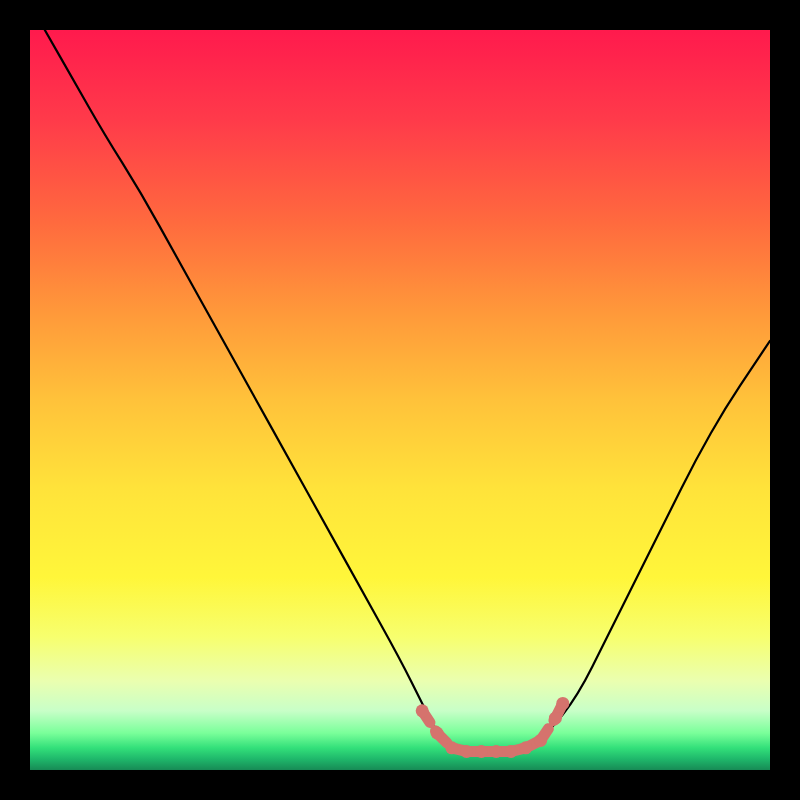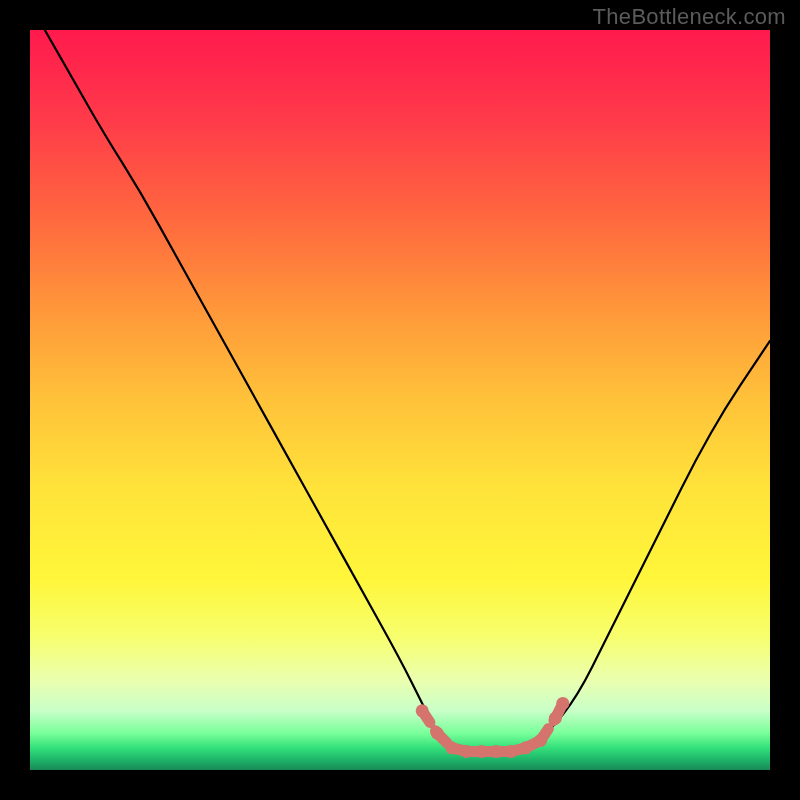--- a/index.html
+++ b/index.html
@@ -58,21 +58,20 @@
     top: 0;
     width: 740px;
     height: 740px;
     pointer-events: none;
   }
 </style>
 </head>
 <body>
 
 <div class="frame">
-  <div class="watermark">TheBottleneck.com</div>
 
   <div class="plot">
     <svg class="curve" viewBox="0 0 740 740" preserveAspectRatio="none">
       <path id="curve-path" fill="none" stroke="#000" stroke-width="2.2" stroke-linecap="round" stroke-linejoin="round" d="M 14.8 0 Q 14.8 0 29.6 25.899999999999977 Q 44.4 51.799999999999955 59.2 77.69999999999999 Q 74 103.60000000000002 92.5 133.2 Q 111 162.79999999999995 129.5 196.1 Q 148 229.40000000000003 166.5 262.70000000000005 Q 185 296 203.5 329.29999999999995 Q 222 362.59999999999997 240.5 395.9 Q 259 429.2 277.5 462.5 Q 296 495.79999999999995 314.5 529.0999999999999 Q 333 562.4 351.5 595.7 Q 370 629 381.1 651.2 Q 392.20000000000005 673.4 399.6 688.2 Q 407.00000000000006 703 414.4 710.4 Q 421.79999999999995 717.8 429.19999999999993 721.5 Q 436.59999999999997 725.2 444 725.2 Q 451.4 725.2 458.79999999999995 725.2 Q 466.2 725.2 473.6 725.2 Q 481 725.2 488.4 721.5 Q 495.8 717.8 506.9 710.4 Q 518 703 532.8 684.5 Q 547.6 666 562.4000000000001 636.4 Q 577.2 606.8 592 577.2 Q 606.8 547.6 621.5999999999999 518 Q 636.4 488.4 651.2 458.79999999999995 Q 666 429.2 680.8 403.3 Q 695.5999999999999 377.40000000000003 710.3999999999999 355.2 Q 725.1999999999999 332.99999999999994 732.5999999999999 321.9 L 740 310.8"></path>
       <g id="marker-group">
           <line x1="525.4" y1="688.2" x2="532.8" y2="673.4" stroke="#d5736d" stroke-width="11" stroke-linecap="round" stroke-dasharray="14 10"></line>
           <line x1="510.59999999999997" y1="710.4" x2="525.4" y2="688.2" stroke="#d5736d" stroke-width="11" stroke-linecap="round" stroke-dasharray="14 10"></line>
           <line x1="495.8" y1="717.8" x2="510.59999999999997" y2="710.4" stroke="#d5736d" stroke-width="11" stroke-linecap="round" stroke-dasharray="14 10"></line>
           <line x1="481" y1="721.5" x2="495.8" y2="717.8" stroke="#d5736d" stroke-width="11" stroke-linecap="round" stroke-dasharray="14 10"></line>
           <line x1="466.2" y1="721.5" x2="481" y2="721.5" stroke="#d5736d" stroke-width="11" stroke-linecap="round" stroke-dasharray="14 10"></line>

